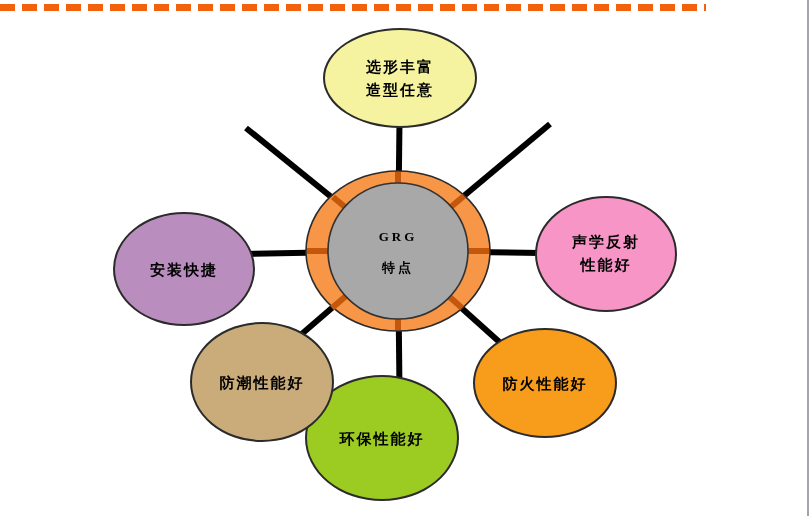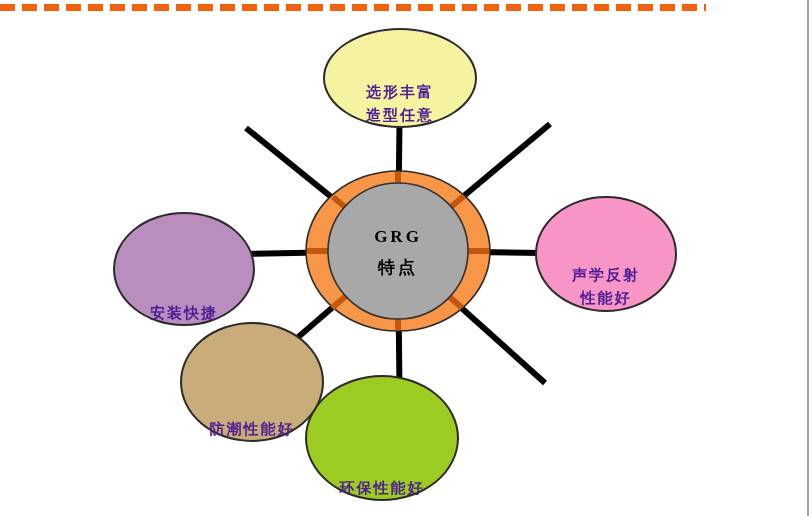--- a/index.html
+++ b/index.html
@@ -33,51 +33,51 @@
     width: 811px; height: 516px;
   }
   
   .node {
     position: absolute;
     border: 2px solid #2b2b2b;
     border-radius: 50%;
     display: flex;
     flex-direction: column;
     align-items: center;
-    justify-content: flex-end;
+    justify-content: center;
     text-align: center;
     font-weight: bold;
     font-size: 15px;
     letter-spacing: 2px;
     line-height: 23px;
-    color: #4c1d95;
+    color: #000000;
     box-sizing: border-box;
     z-index: 3;
   }
   .node-top          { left: 323px; top:  28px; width: 154px; height: 100px; }
   .node-top-right    { left: 472px; top:  67px; width: 156px; height: 114px; }
   .node-right        { left: 535px; top: 196px; width: 142px; height: 116px; font-family: Liberation Serif, serif; }
   .node-bottom-right { left: 473px; top: 328px; width: 144px; height: 110px; }
   .node-bottom       { left: 305px; top: 375px; width: 154px; height: 126px; }
-  .node-bottom-left  { left: 180px; top: 322px; width: 144px; height: 120px; }
+  .node-bottom-left  { left: 190px; top: 322px; width: 144px; height: 120px; }
   .node-left         { left: 113px; top: 212px; width: 142px; height: 114px; }
   .node-top-left     { left: 174px; top:  70px; width: 144px; height: 116px; }
   
   .hub-label {
     position: absolute;
     left: 330px; top: 221px;
     width: 136px; height: 62px;
     display: flex;
     flex-direction: column;
     align-items: center;
     justify-content: center;
     text-align: center;
     font-family: "Liberation Serif", serif;
     font-weight: bold;
-    font-size: 17px;
+    font-size: 13px;
     letter-spacing: 3px;
     line-height: 31px;
     color: #000;
     z-index: 4;
   }
 </style>
 </head>
 <body>
 
 <div id="canvas">
@@ -123,20 +123,23 @@
     <span>选形丰富</span>
     <span>造型任意</span>
   </div>
 
 
   <div class="node node-right" style="background-color: rgb(247, 149, 199);">
     <span>声学反射</span>
     <span>性能好</span>
   </div>
 
+  <div class="node node-bottom-right" style="background-color: rgb(248, 156, 28);">
+    <span>防火性能好</span>
+  </div>
 
   <div class="node node-bottom" style="background-color: rgb(156, 203, 33);">
     <span>环保性能好</span>
   </div>
 
   <div class="node node-bottom-left" style="background-color: rgb(201, 172, 121);">
     <span>防潮性能好</span>
   </div>
 
   <div class="node node-left" style="background-color: rgb(185, 141, 190);">

